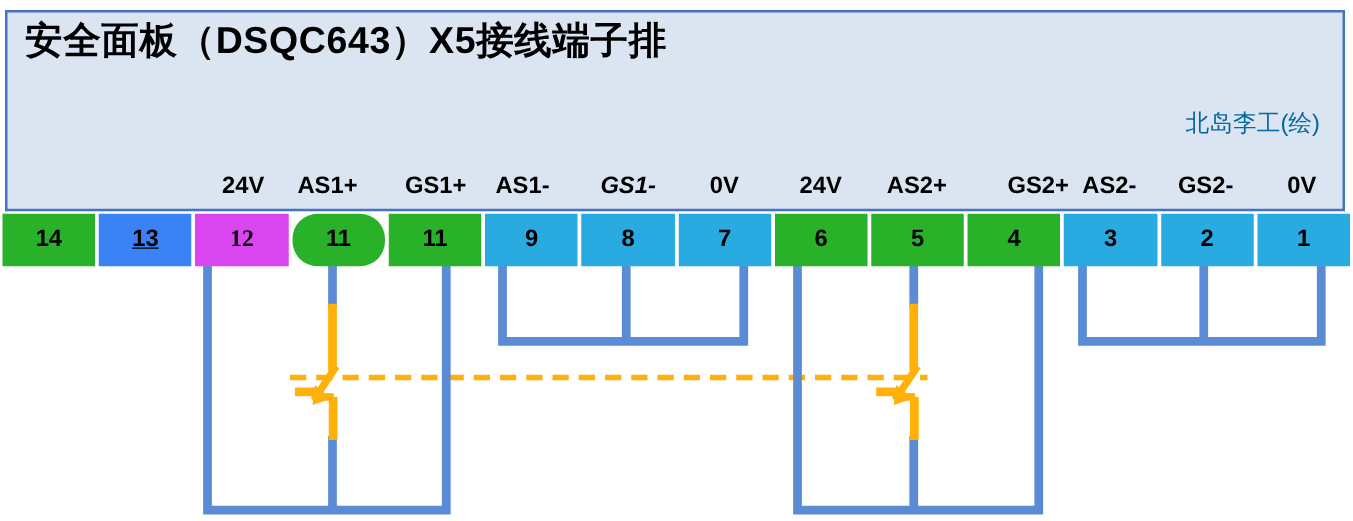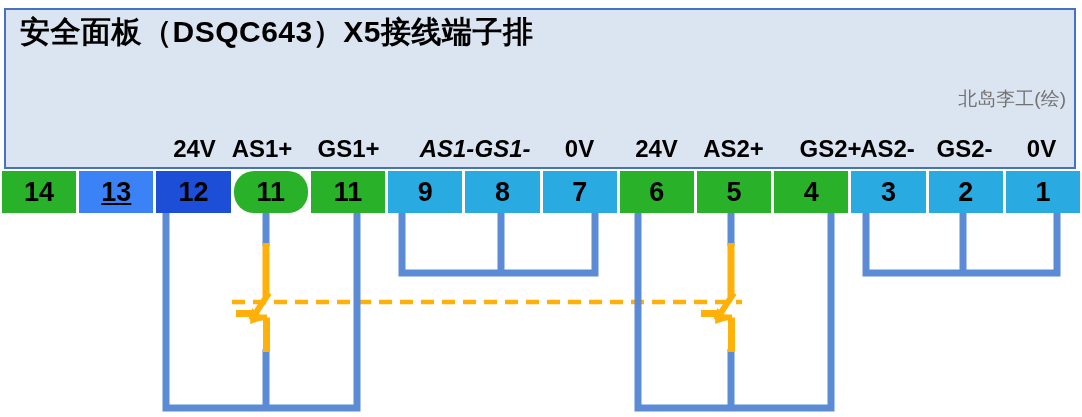--- a/index.html
+++ b/index.html
@@ -11,71 +11,71 @@
   .header-panel {
     position:absolute; left:4px; top:8px; width:1068px; height:157px;
     background:#dbe5f1; border:2.5px solid #4673c1;
   }
   .title {
     position:absolute; left:20px; top:12px;
     font-size:30px; font-weight:bold; color:#000; letter-spacing:0.5px;
     white-space:nowrap;
   }
   .credit {
-    position:absolute; right:16px; top:86px;
-    font-size:19px; color:#737373; white-space:nowrap;
+    position:absolute; right:26px; top:86px;
+    font-size:19px; color:#0369a1; white-space:nowrap;
   }
   .labels-row { position:absolute; left:0; top:134px; width:1082px; height:32px; z-index:3; }
   .siglabel {
     position:absolute; top:0; transform:translateX(-50%);
-    font-size:24px; font-weight:bold; color:#000; line-height:30px; white-space:nowrap;
+    font-size:19px; font-weight:bold; color:#000; line-height:30px; white-space:nowrap;
   }
   .terminal-strip {
     position:absolute; left:2px; top:171px; width:1078px; height:42px;
     display:flex; gap:3px; z-index:2;
   }
   .tcell {
     flex:1; display:flex; align-items:center; justify-content:center;
-    font-size:27px; font-weight:bold; color:#000;
+    font-size:19px; font-weight:bold; color:#000;
   }
   .wires-svg { position:absolute; left:0; top:0; z-index:1; }
 </style>
 </head>
 <body>
 
 <div class="canvas">
 
   <div class="header-panel"></div>
 
   <div class="title">安全面板（DSQC643）X5接线端子排</div>
   <div class="credit">北岛李工(绘)</div>
 
   <div class="labels-row" id="labels-row">
       <div class="siglabel" style="left: 194.5px;">24V</div>
       <div class="siglabel" style="left: 262px;">AS1+</div>
       <div class="siglabel" style="left: 348.5px;">GS1+</div>
-      <div class="siglabel" style="left: 447px; font-style: italic;">AS1-</div>
+      <div class="siglabel" style="left: 418px;">AS1-</div>
       <div class="siglabel" style="left: 502.5px; font-style: italic;">GS1-</div>
       <div class="siglabel" style="left: 579.5px;">0V</div>
       <div class="siglabel" style="left: 656.5px;">24V</div>
       <div class="siglabel" style="left: 733.5px;">AS2+</div>
       <div class="siglabel" style="left: 810.5px; margin-left: 20px;">GS2+</div>
       <div class="siglabel" style="left: 887.5px;">AS2-</div>
       <div class="siglabel" style="left: 964.5px;">GS2-</div>
       <div class="siglabel" style="left: 1041.5px;">0V</div>
     </div>
 
   <div class="terminal-strip" id="terminal-strip">
       <div class="tcell" style="background: rgb(41, 178, 41);">
         <span>14</span>
       </div>
       <div class="tcell" style="background: #3b82f6; text-decoration: underline;">
         <span>13</span>
       </div>
-      <div class="tcell" style="background: #1d4ed8;">
+      <div class="tcell" style="background: #d946ef; font-family: Liberation Serif, serif;">
         <span>12</span>
       </div>
       <div class="tcell" style="background: rgb(41, 178, 41); border-radius: 20px;">
         <span>11</span>
       </div>
       <div class="tcell" style="background: rgb(41, 178, 41);">
         <span>11</span>
       </div>
       <div class="tcell" style="background: rgb(41, 171, 226);">
         <span>9</span>

